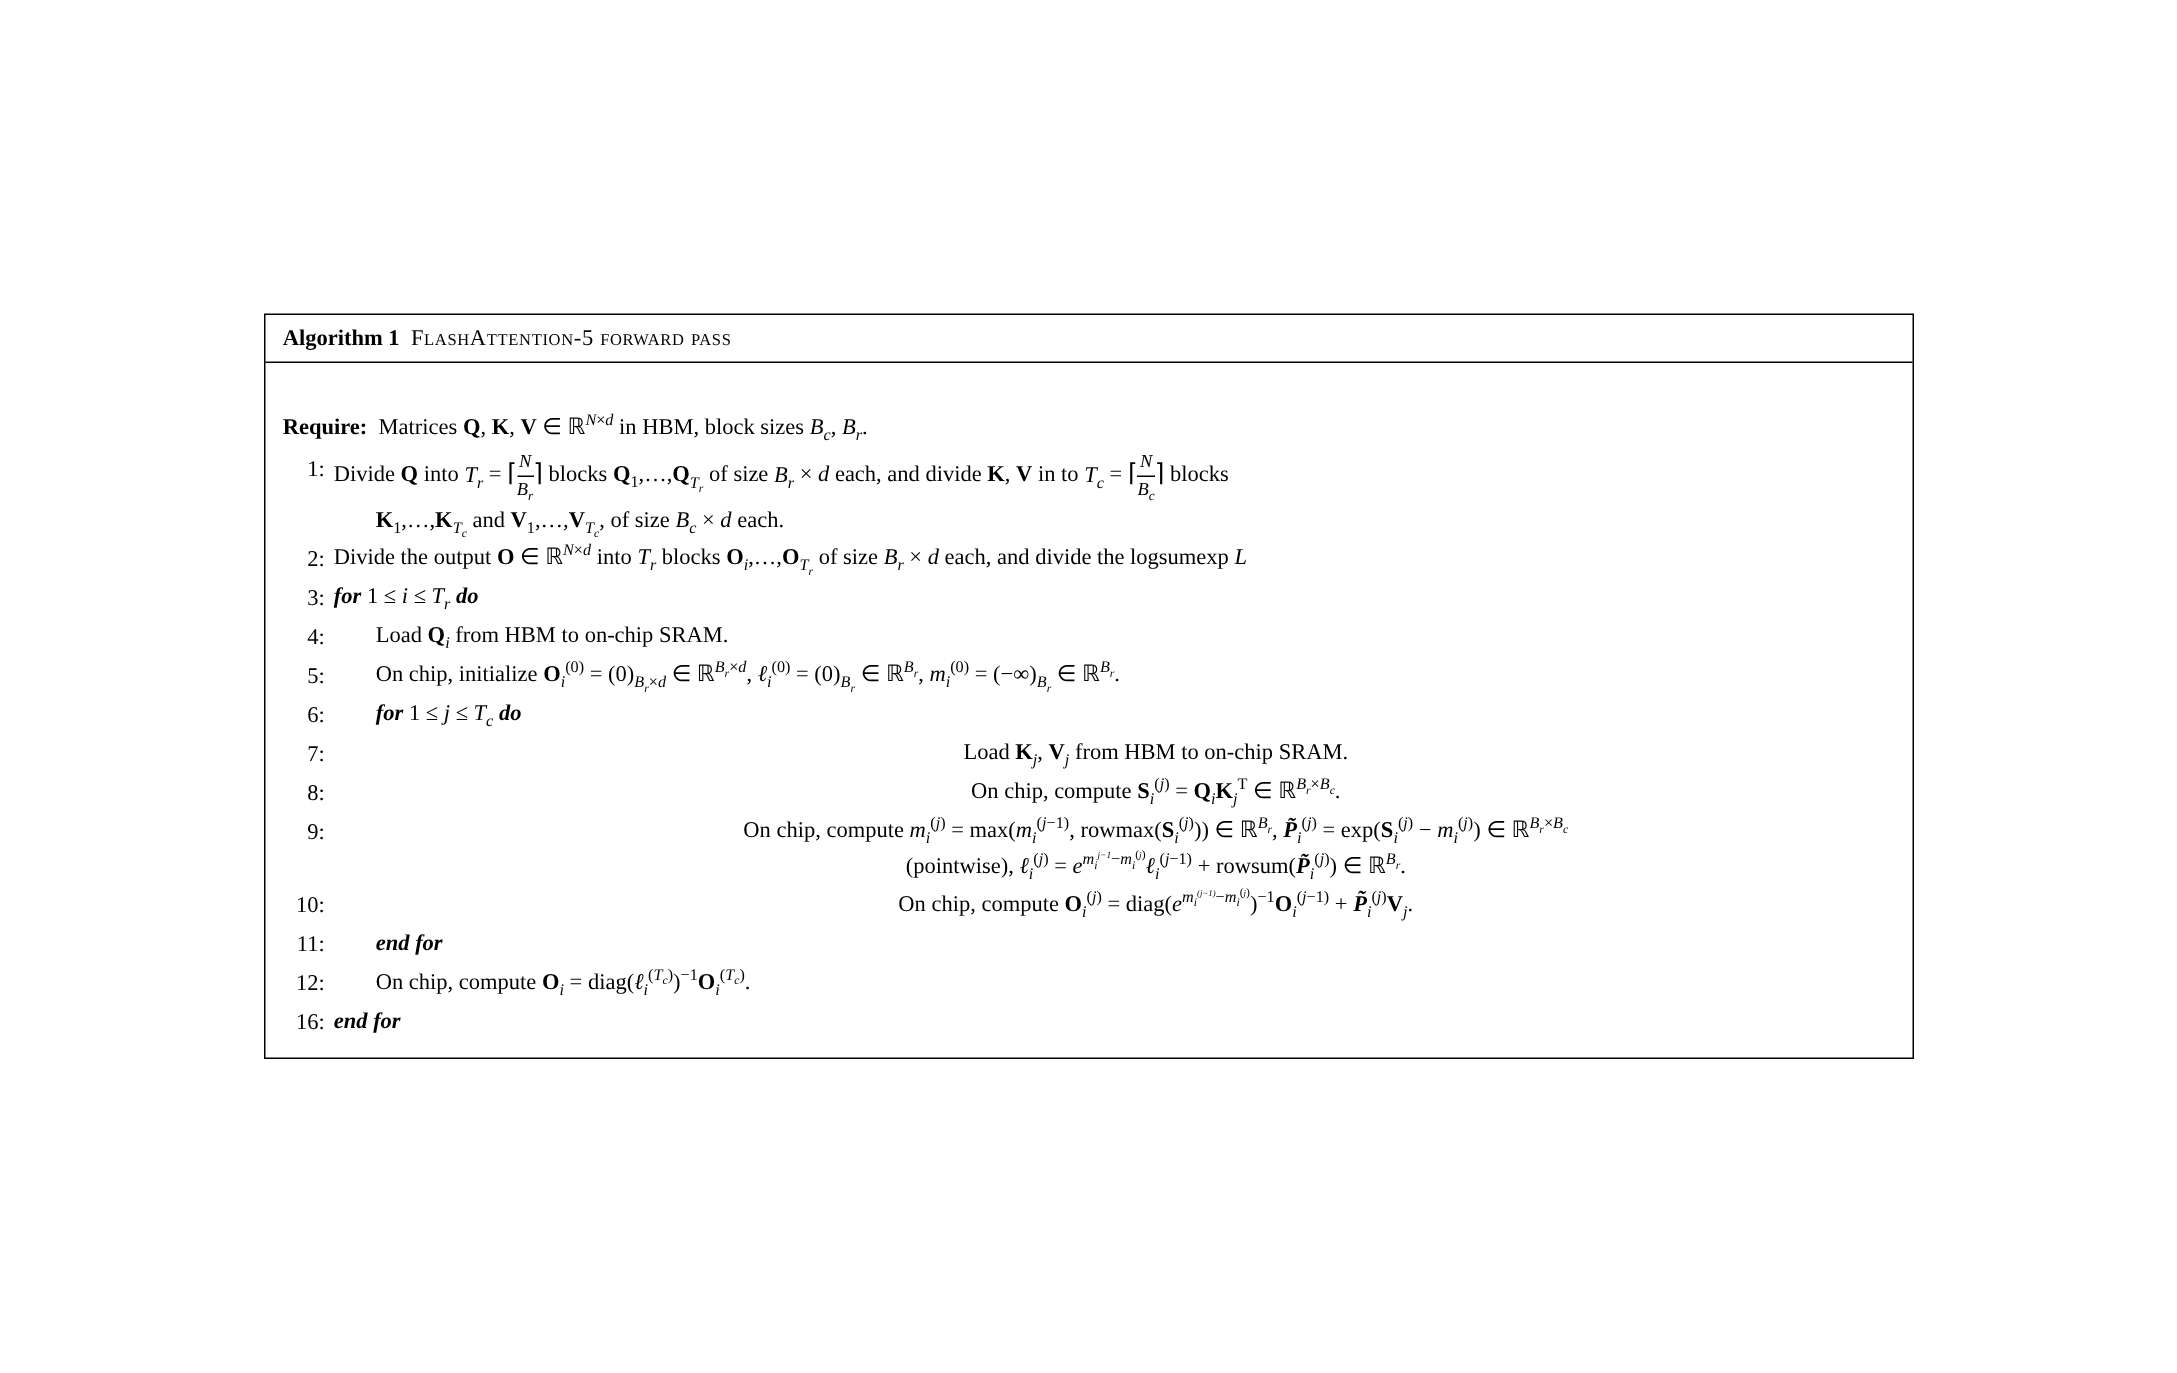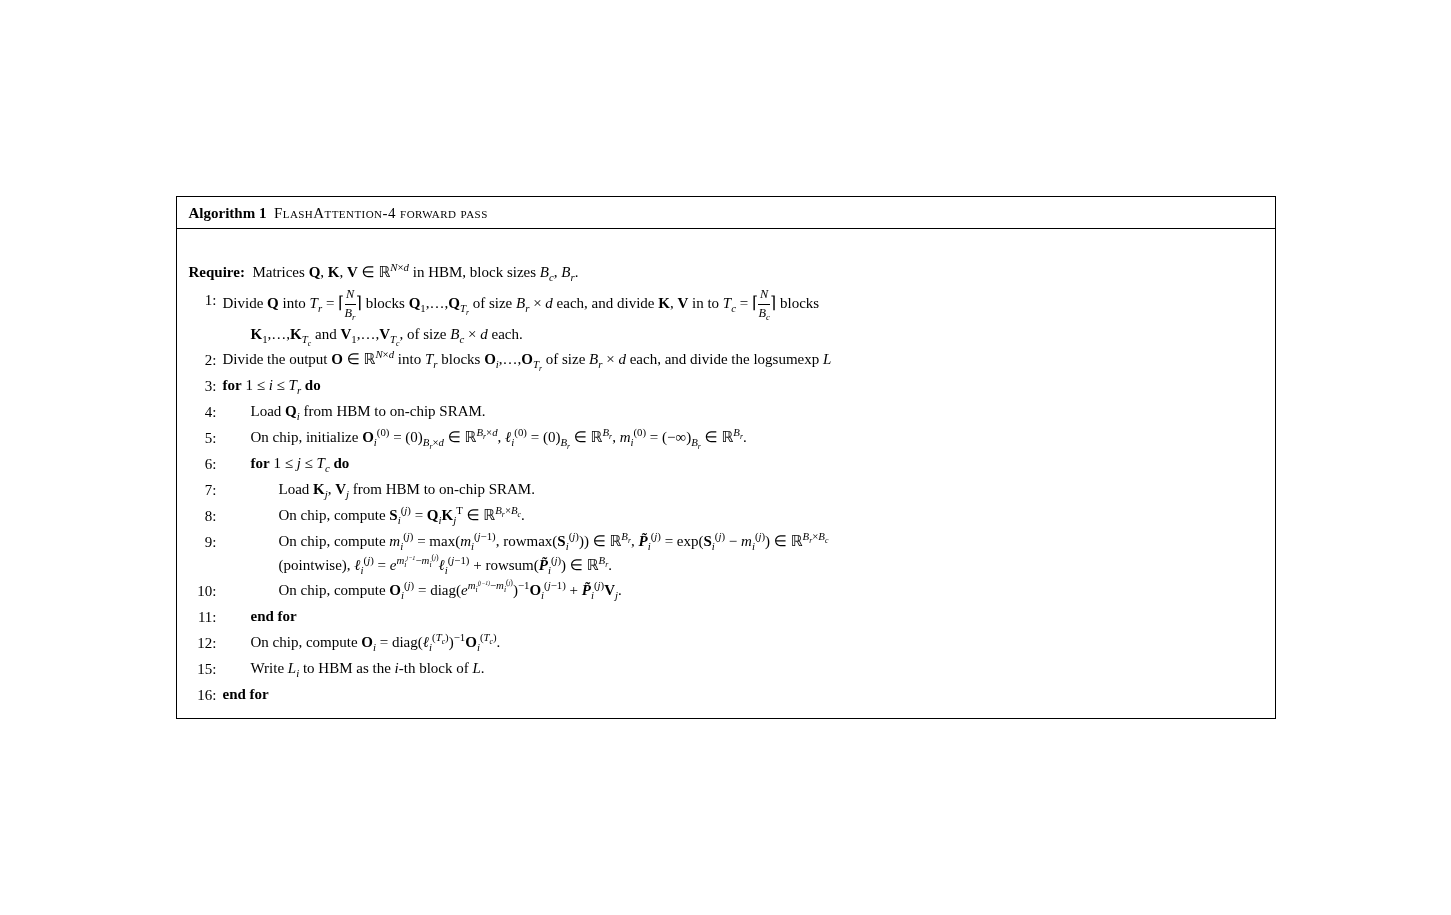--- a/index.html
+++ b/index.html
@@ -57,40 +57,40 @@
       text-align: right;
       margin-right: 6px;
       color: #000;
       flex-shrink: 0;
       padding-top: 1px;
     }
     .line-content {
       flex: 1;
     }
     .indent1 { padding-left: 28px; }
-    .indent2 { padding-left: 56px; }
-    .kw { font-weight: bold; }
+    .indent2 { padding-left: 56px; text-align: center; }
+    .kw { font-weight: bold; font-style: italic; }
     
     .math { font-style: italic; }
     .mathbf { font-weight: bold; font-style: normal; }
     sup { font-size: 0.72em; vertical-align: super; line-height: 0; }
     sub { font-size: 0.72em; vertical-align: sub; line-height: 0; }
     .multiline-content { flex: 1; }
     .continuation { padding-left: 0; line-height: 1.6; }
     .frac { display: inline-block; vertical-align: middle; text-align: center; font-size: 0.82em; }
     .frac .num { display: block; border-bottom: 1px solid #000; padding-bottom: 1px; line-height: 1.3; }
     .frac .den { display: block; padding-top: 1px; line-height: 1.3; }
   </style>
 </head>
 <body>
 
 <div class="algorithm-box">
   <div class="algorithm-header">
     <span class="algo-label">Algorithm 1&nbsp;</span>
-    <span class="algo-title">FlashAttention-4 forward pass</span>
+    <span class="algo-title">FlashAttention-5 forward pass</span>
   </div>
   <div class="algorithm-body">
 
     <div class="require-line">
       <span class="req-label">Require:&nbsp;</span>
       <span>
         Matrices <span class="mathbf">Q</span>, <span class="mathbf">K</span>, <span class="mathbf">V</span> ∈ ℝ<sup><span class="math">N</span>×<span class="math">d</span></sup> in HBM, block sizes <span class="math">B<sub>c</sub></span>, <span class="math">B<sub>r</sub></span>.
       </span>
     </div>
 
@@ -189,26 +189,20 @@
 
       <div class="algo-line">
         <span class="line-num">12:</span>
         <div class="line-content indent1">
           On chip, compute <span class="mathbf">O</span><sub><span class="math">i</span></sub> = diag(<span class="math">ℓ<sub>i</sub></span><sup>(<span class="math">T<sub>c</sub></span>)</sup>)<sup>−1</sup><span class="mathbf">O</span><sub><span class="math">i</span></sub><sup>(<span class="math">T<sub>c</sub></span>)</sup>.
         </div>
       </div>
 
 
 
-      <div class="algo-line">
-        <span class="line-num">15:</span>
-        <div class="line-content indent1">
-          Write <span class="math">L<sub>i</sub></span> to HBM as the <span class="math">i</span>-th block of <span class="math">L</span>.
-        </div>
-      </div>
 
       <div class="algo-line">
         <span class="line-num">16:</span>
         <div class="line-content">
           <span class="kw">end for</span>
         </div>
       </div>
 
 
     </div>

